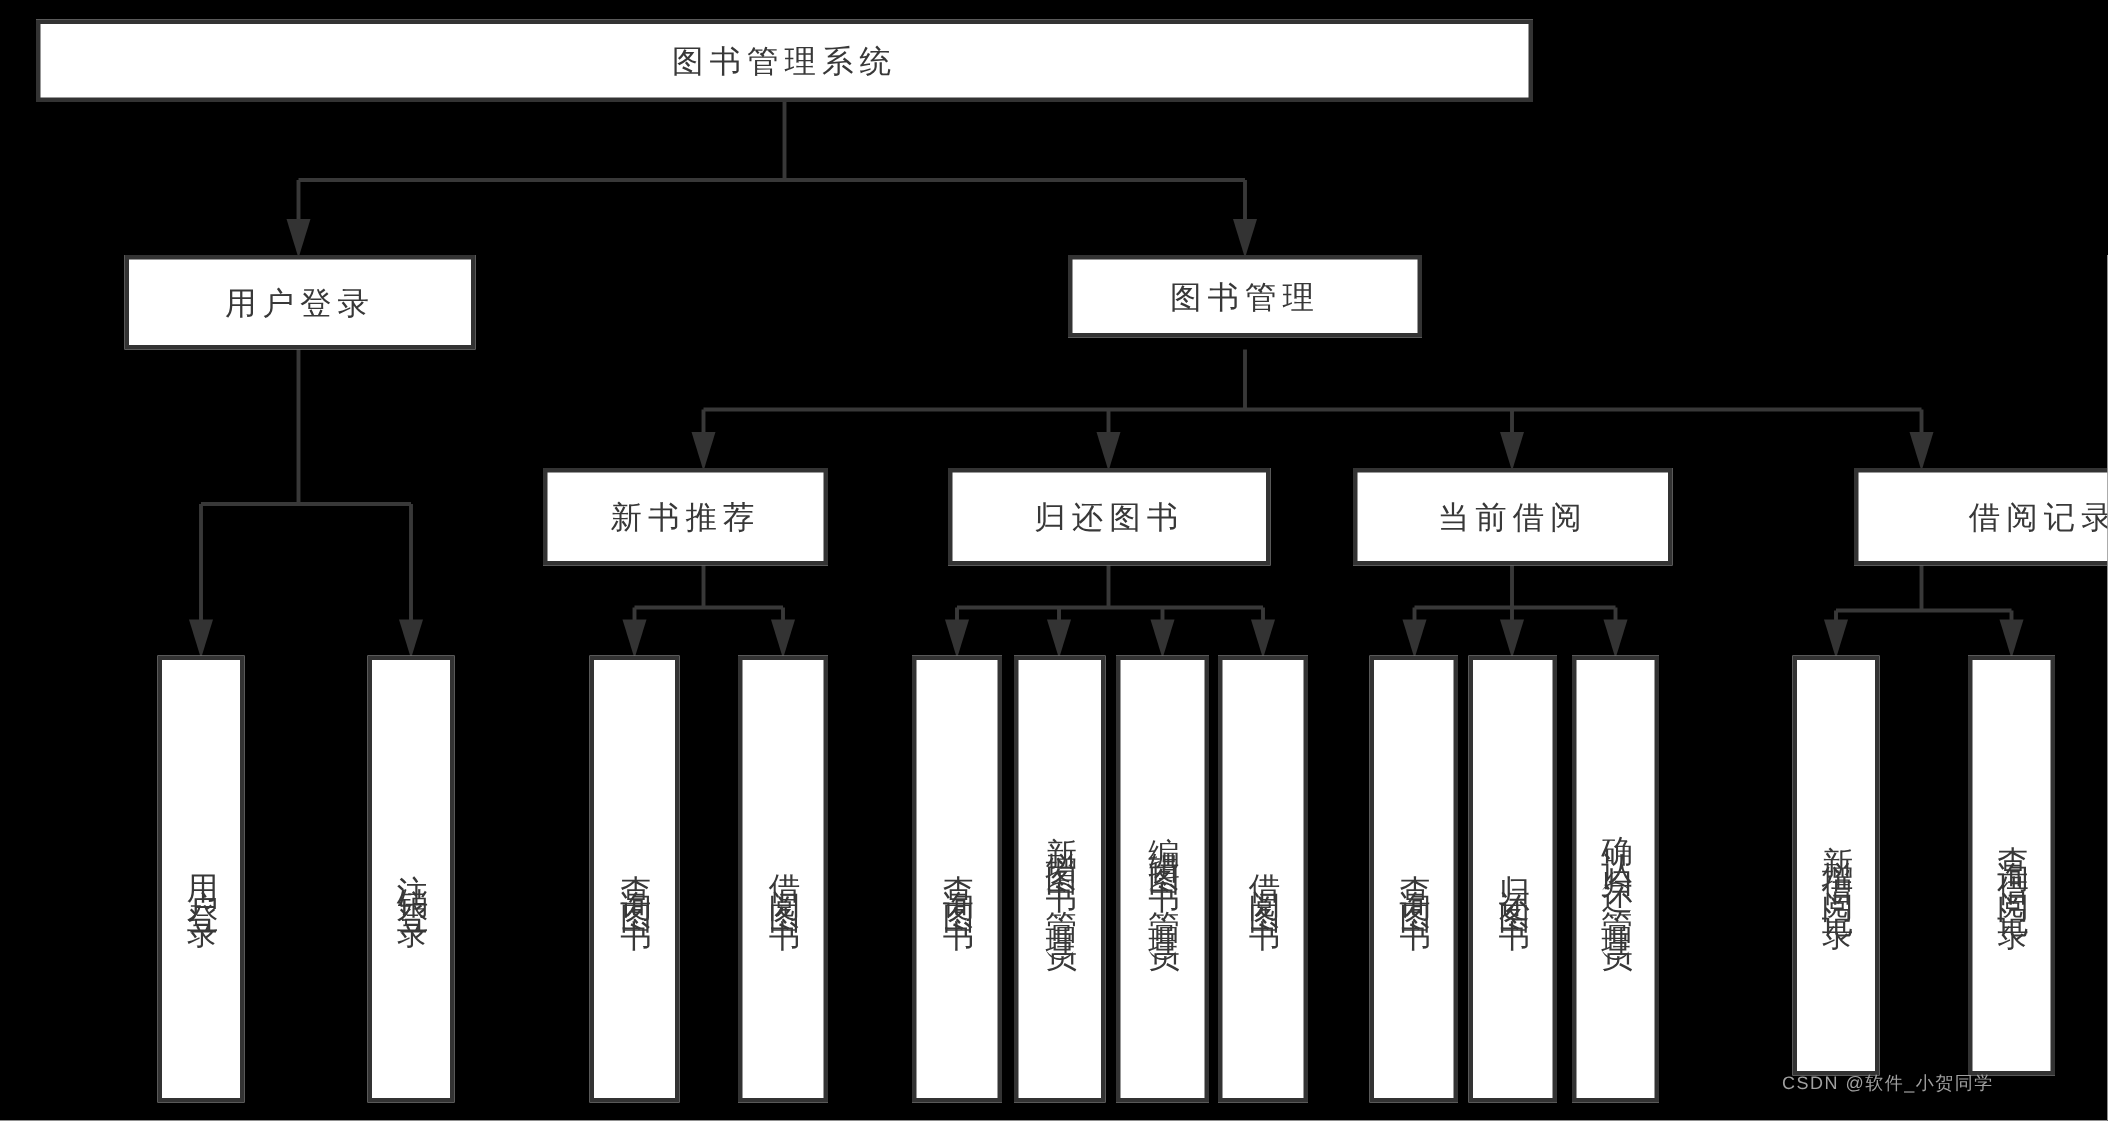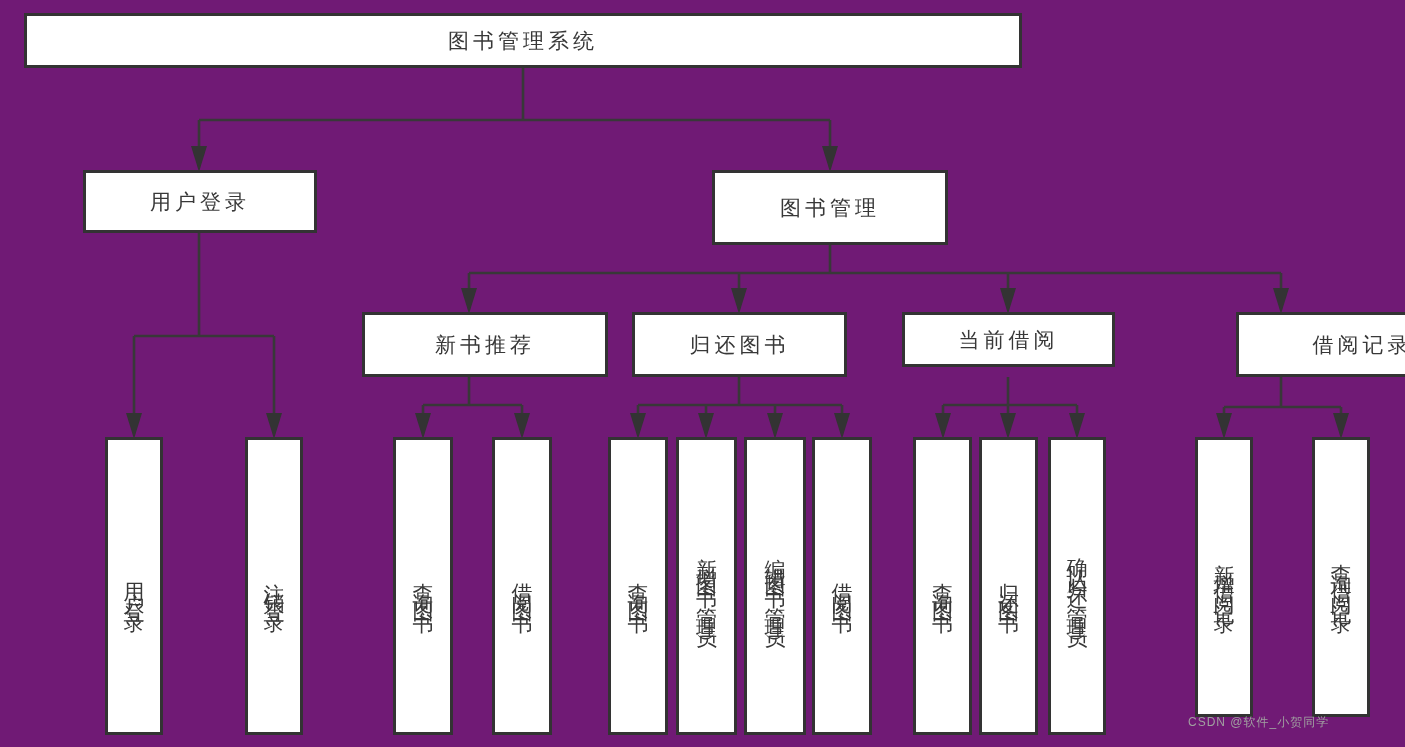--- a/index.html
+++ b/index.html
@@ -1,17 +1,17 @@
 <!DOCTYPE html>
 <html><head>
 <meta charset="utf-8">
 <style>
   html,body{margin:0;padding:0;background:#fff;}
   .canvas{
-    position:relative;width:1405px;height:747px;background:#701a75;
+    position:relative;width:1405px;height:747px;background:#000000;
     font-family:"Liberation Sans","DejaVu Sans",sans-serif;
     color:#383838;overflow:hidden;
   }
   .wires{position:absolute;left:0;top:0;width:1405px;height:747px;}
   .wires path{fill:none;stroke:#383838;stroke-width:2.6px;}
   .wires polygon{fill:#333;stroke:none;}
   .node{
     position:absolute;background:#fff;border:3px solid #333;box-sizing:border-box;
     display:flex;align-items:center;justify-content:center;text-align:center;
   }
@@ -63,31 +63,31 @@
     </g>
   </svg>
 
   <div class="node h-node" style="left:24px;top:13px;width:998px;height:55px;">
     <span>图书管理系统</span>
   </div>
 
   <div class="node h-node" style="left:83px;top:170px;width:234px;height:63px;">
     <span>用户登录</span>
   </div>
-  <div class="node h-node" style="left:712px;top:170px;width:236px;height:75px;text-align:center;">
+  <div class="node h-node" style="left:712px;top:170px;width:236px;height:55px;text-align:center;">
     <span>图书管理</span>
   </div>
 
-  <div class="node h-node" style="left:362px;top:312px;width:246px;height:65px;">
+  <div class="node h-node" style="left:362px;top:312px;width:190px;height:65px;">
     <span>新书推荐</span>
   </div>
   <div class="node h-node" style="left:632px;top:312px;width:215px;height:65px;">
     <span>归还图书</span>
   </div>
-  <div class="node h-node" style="left:902px;top:312px;width:213px;height:55px;">
+  <div class="node h-node" style="left:902px;top:312px;width:213px;height:65px;">
     <span>当前借阅</span>
   </div>
   <div class="node h-node" style="left:1236px;top:312px;width:215px;height:65px;padding-left:38px;">
     <span>借阅记录</span>
   </div>
 
   <div class="node v-node" style="left:105px;top:437px;width:58px;height:298px;">
     <span>用户登录</span>
   </div>
   <div class="node v-node" style="left:245px;top:437px;width:58px;height:298px;">

